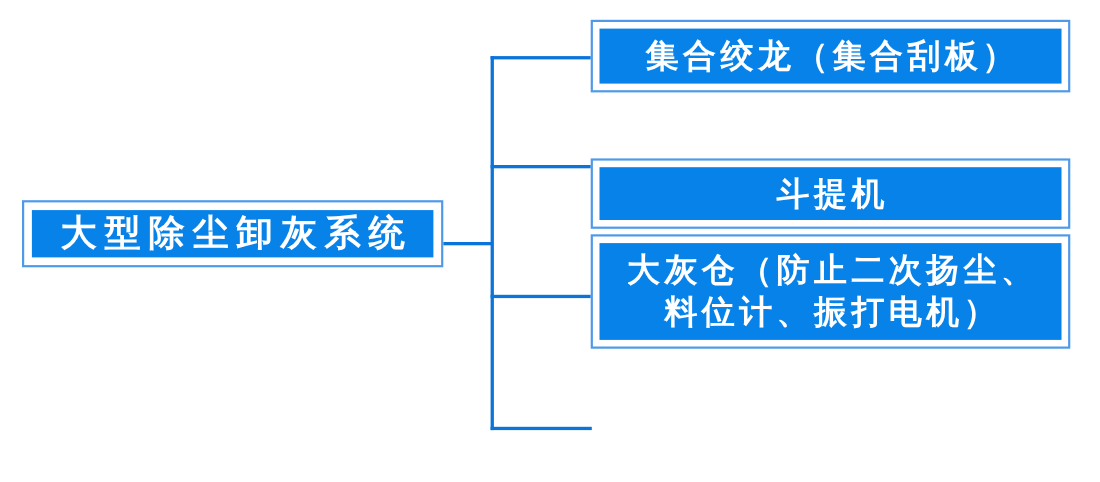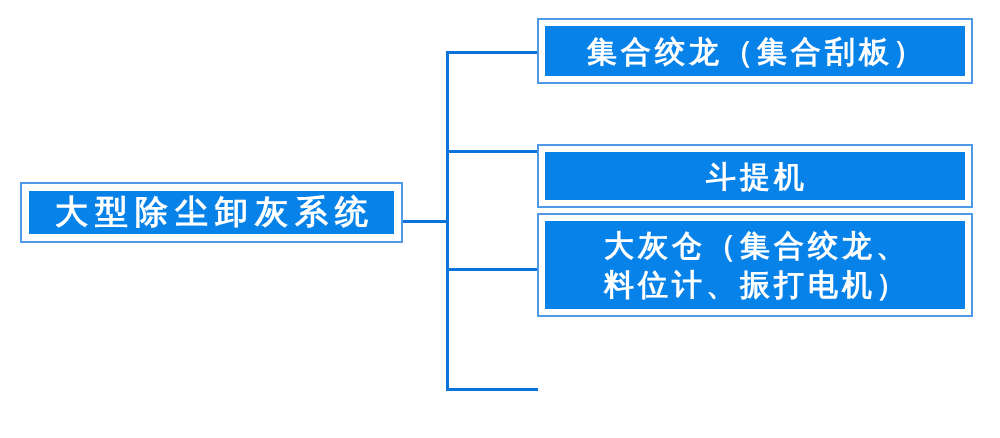--- a/index.html
+++ b/index.html
@@ -92,19 +92,19 @@
   </div>
 
   <div class="node-outer" id="node-child-2">
     <div class="node-fill">
       <div class="node-label child-label">斗提机</div>
     </div>
   </div>
 
   <div class="node-outer" id="node-child-3">
     <div class="node-fill">
-      <div class="node-label child-label">大灰仓（集合绞龙、
+      <div class="node-label child-label">大灰仓（防止二次扬尘、
 料位计、振打电机）</div>
     </div>
   </div>
 
 
 </div>
 
 </body></html>

